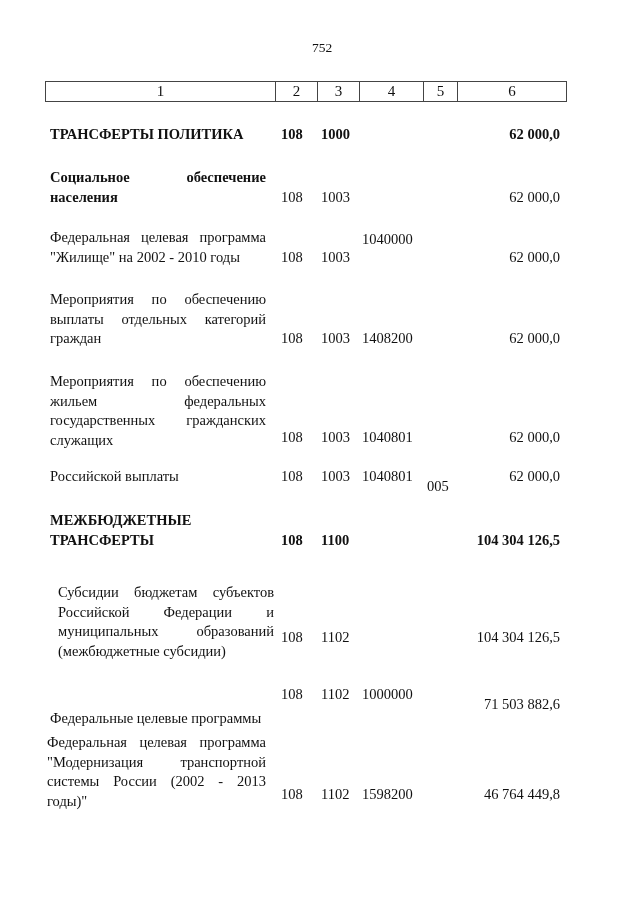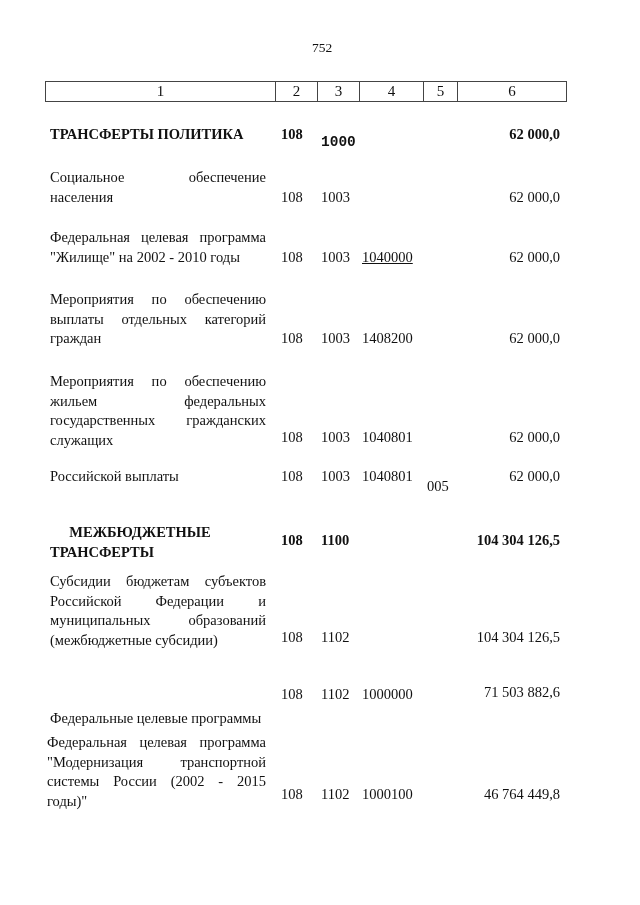--- a/index.html
+++ b/index.html
@@ -56,36 +56,36 @@
     <td>4</td>
     <td>5</td>
     <td>6</td>
   </tr>
 </tbody>
   </table>
 
 <div class="row" style="top:125px;">
   <div class="desc bold" style="top:0; width:240px;">ТРАНСФЕРТЫ ПОЛИТИКА</div>
   <div class="cell c2 bold" style="top:0;">108</div>
-  <div class="cell c3 bold" style="top:8px;font-family:Liberation Mono, monospace;">1000</div>
+  <div class="cell c3 bold" style="top:0;">1000</div>
   <div class="cell c6 bold" style="top:0;">62 000,0</div>
 </div>
 
 <div class="row" style="top:168px;">
-  <div class="desc" style="top:0;">Социальное обеспечение населения</div>
+  <div class="desc" style="top:0;font-weight:bold;">Социальное обеспечение населения</div>
   <div class="cell c2" style="top:19.5px;">108</div>
   <div class="cell c3" style="top:19.5px;">1003</div>
   <div class="cell c6" style="top:19.5px;">62 000,0</div>
 </div>
 
 <div class="row" style="top:228px;">
   <div class="desc" style="top:0;">Федеральная целевая программа "Жилище" на 2002 - 2010 годы</div>
   <div class="cell c2" style="top:19.5px;">108</div>
   <div class="cell c3" style="top:19.5px;">1003</div>
-  <div class="cell c4" style="top:20px;text-decoration:underline;">1040000</div>
+  <div class="cell c4" style="top:2px;">1040000</div>
   <div class="cell c6" style="top:19.5px;">62 000,0</div>
 </div>
 
 <div class="row" style="top:290px;">
   <div class="desc" style="top:0;">Мероприятия по обеспечению выплаты отдельных категорий граждан</div>
   <div class="cell c2" style="top:39px;">108</div>
   <div class="cell c3" style="top:39px;">1003</div>
   <div class="cell c4" style="top:39px;">1408200</div>
   <div class="cell c6" style="top:39px;">62 000,0</div>
 </div>
@@ -101,40 +101,40 @@
 <div class="row" style="top:467px;">
   <div class="desc" style="top:0; text-align:left;">Российской выплаты</div>
   <div class="cell c2" style="top:0;">108</div>
   <div class="cell c3" style="top:0;">1003</div>
   <div class="cell c4" style="top:0;">1040801</div>
   <div class="cell c5" style="top:10px;">005</div>
   <div class="cell c6" style="top:0;">62 000,0</div>
 </div>
 
 <div class="row" style="top:511px;">
-  <div class="desc bold" style="top:12px; width:180px;text-align:center;">МЕЖБЮДЖЕТНЫЕ ТРАНСФЕРТЫ</div>
+  <div class="desc bold" style="top:0; width:180px;">МЕЖБЮДЖЕТНЫЕ ТРАНСФЕРТЫ</div>
   <div class="cell c2 bold" style="top:19.5px;">108</div>
   <div class="cell c3 bold" style="top:19.5px;">1100</div>
   <div class="cell c6 bold" style="top:19.5px;">104 304 126,5</div>
 </div>
 
 <div class="row" style="top:572px;">
-  <div class="desc" style="top:0;">Субсидии бюджетам субъектов Российской Федерации и муниципальных образований (межбюджетные субсидии)</div>
+  <div class="desc" style="top:11px;margin-left:8px;">Субсидии бюджетам субъектов Российской Федерации и муниципальных образований (межбюджетные субсидии)</div>
   <div class="cell c2" style="top:56px;">108</div>
   <div class="cell c3" style="top:56px;">1102</div>
   <div class="cell c6" style="top:56px;">104 304 126,5</div>
 </div>
 
 <div class="row" style="top:665px;">
   <div class="desc" style="top:0;margin-top:44px;">Федеральные целевые программы</div>
   <div class="cell c2" style="top:19.5px;">108</div>
   <div class="cell c3" style="top:19.5px;">1102</div>
   <div class="cell c4" style="top:19.5px;">1000000</div>
-  <div class="cell c6" style="top:18px;">71 503 882,6</div>
+  <div class="cell c6" style="top:30px;">71 503 882,6</div>
 </div>
 
 <div class="row" style="top:733px;">
-  <div class="desc" style="top:0; left:47px; width:219px;">Федеральная целевая программа "Модернизация транспортной системы России (2002 - 2015 годы)"</div>
+  <div class="desc" style="top:0; left:47px; width:219px;">Федеральная целевая программа "Модернизация транспортной системы России (2002 - 2013 годы)"</div>
   <div class="cell c2" style="top:52px;">108</div>
   <div class="cell c3" style="top:52px;">1102</div>
-  <div class="cell c4" style="top:52px;">1000100</div>
+  <div class="cell c4" style="top:52px;">1598200</div>
   <div class="cell c6" style="top:52px;">46 764 449,8</div>
 </div>
 
 </body></html>

